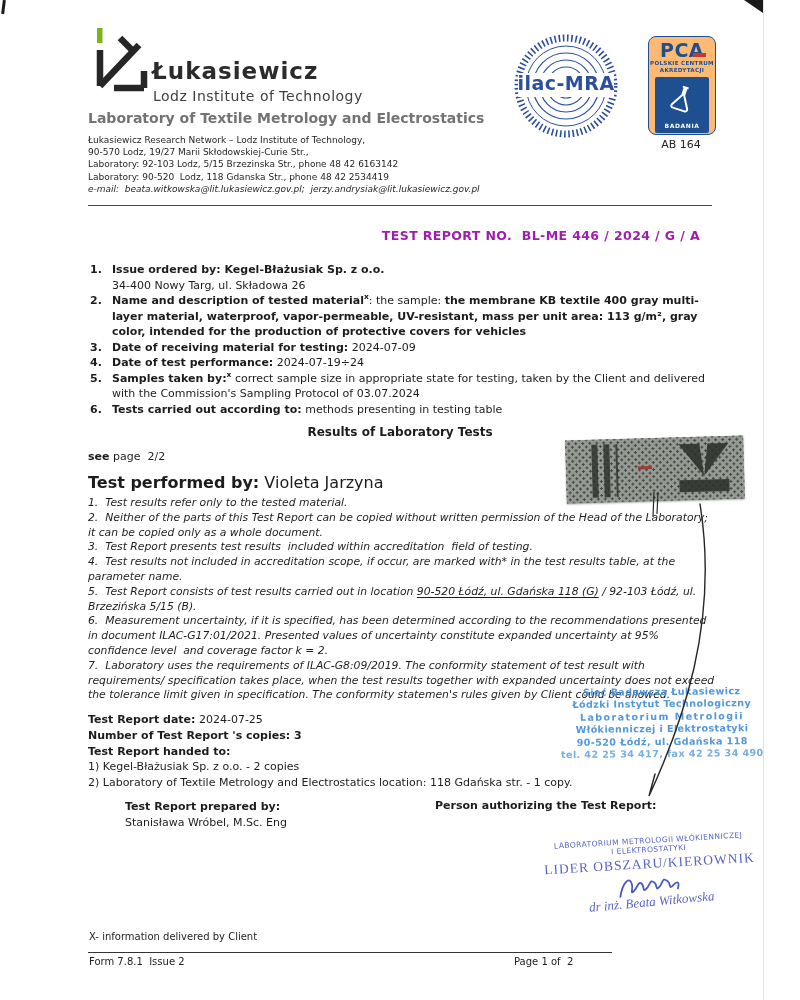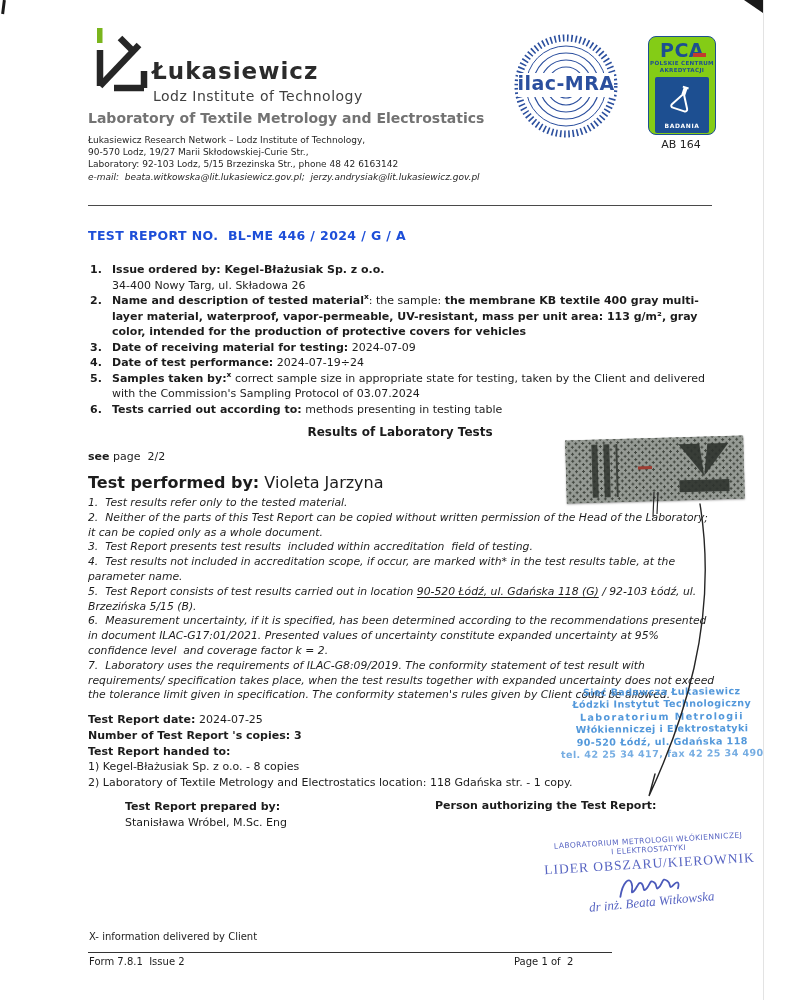--- a/index.html
+++ b/index.html
@@ -16,31 +16,31 @@
   #brand-sub{position:absolute;left:153px;top:88px;font-size:14px;color:#404040;letter-spacing:.5px;}
   #lab-title{position:absolute;left:88px;top:110px;font-size:14px;font-weight:bold;color:#737373;}
   #address{position:absolute;left:88px;top:134px;font-size:9px;line-height:12.2px;color:#1f1f1f;}
   #address .email{font-style:italic;}
   #header-rule{position:absolute;left:88px;top:205px;width:624px;border-top:1.4px solid #4a4a4a;}
 
   
   #ilac-seal{position:absolute;left:512px;top:32px;width:108px;height:108px;}
   #ilac-text{position:absolute;left:512px;top:72px;width:108px;text-align:center;
     font-size:19px;font-weight:bold;color:#2b4f9e;letter-spacing:.5px;}
-  #pca-badge{position:absolute;left:648px;top:36px;width:66px;height:97px;border:1.6px solid #1d4f91;border-radius:8px;background:#84cc16;text-align:center;}
+  #pca-badge{position:absolute;left:648px;top:36px;width:66px;height:97px;border:1.6px solid #1d4f91;border-radius:8px;background:#fdba74;text-align:center;}
   #pca-name{font-size:19px;font-weight:bold;color:#1d4f91;line-height:20px;margin-top:3px;letter-spacing:.5px;position:relative;}
   #pca-red{position:absolute;right:9px;top:16px;width:13px;height:4px;background:#c23b2e;}
   .pca-sub{font-size:5.6px;font-weight:bold;color:#1d4f91;line-height:6.5px;letter-spacing:.3px;}
   #pca-blue-box{margin:4px auto 0;width:54px;height:56px;background:#1d4f91;border-radius:2px;position:relative;}
   #pca-badania{position:absolute;bottom:4px;width:100%;text-align:center;font-size:6px;font-weight:bold;color:#fff;letter-spacing:.6px;}
   #pca-number{position:absolute;left:648px;top:138px;width:66px;text-align:center;font-size:11px;color:#222;}
 
   
-  #report-title{position:absolute;left:88px;top:228px;width:624px;text-align:left;
-    font-size:12.5px;font-weight:bold;letter-spacing:.4px;color:#1d4ed8;}
+  #report-title{position:absolute;left:76px;top:228px;width:624px;text-align:right;
+    font-size:12.5px;font-weight:bold;letter-spacing:.4px;color:#a21caf;}
 
   
   #item-list{position:absolute;left:88px;top:262px;width:626px;font-size:11px;line-height:15.5px;}
   .item{position:relative;padding-left:24px;}
   .item .num{position:absolute;left:2px;top:0;font-weight:bold;}
   .b{font-weight:bold;}
   sup.x{font-size:7.5px;font-weight:bold;vertical-align:super;line-height:0;}
 
   
   #results-heading{position:absolute;left:88px;top:425px;width:624px;text-align:center;font-size:12px;font-weight:bold;}
@@ -116,20 +116,21 @@
   </g>
 </svg>
 <div id="brand">Łukasiewicz</div>
 <div id="brand-sub">Lodz Institute of Technology</div>
 <div id="lab-title">Laboratory of Textile Metrology and Electrostatics</div>
 
 <div id="address">
   <div class="ws">Łukasiewicz Research Network – Lodz Institute of Technology,</div>
   <div class="ws">90-570 Lodz, 19/27 Marii Skłodowskiej-Curie Str.,</div>
   <div class="ws">Laboratory: 92-103 Lodz, 5/15 Brzezinska Str., phone 48 42 6163142</div>
+  <div class="ws">Laboratory: 90-520  Lodz, 118 Gdanska Str., phone 48 42 2534419</div>
   <div class="ws email">e-mail:  beata.witkowska@lit.lukasiewicz.gov.pl;  jerzy.andrysiak@lit.lukasiewicz.gov.pl</div>
 </div>
 <div id="header-rule"></div>
 
 <svg id="ilac-seal" viewBox="0 0 108 108">
   <g fill="none" stroke="#2b4f9e">
     <circle cx="54" cy="54" r="48" stroke-width="7" stroke-dasharray="1.6 2.6"></circle>
     <circle cx="54" cy="54" r="40" stroke-width="1"></circle>
     <circle cx="54" cy="54" r="33" stroke-width="1.2"></circle>
     <circle cx="54" cy="54" r="26" stroke-width="1.2"></circle>
@@ -222,21 +223,21 @@
   <div style="letter-spacing:1.4px;">Laboratorium Metrologii</div>
   <div>Włókienniczej i Elektrostatyki</div>
   <div>90-520 Łódź, ul.  Gdańska 118</div>
   <div style="opacity:.8;">tel. 42 25 34 417, fax 42 25 34 490</div>
 </div>
 
 <div id="meta">
   <div><span class="b">Test Report date:</span><span> 2024-07-25</span></div>
   <div class="b">Number of Test Report 's copies: 3</div>
   <div class="b">Test Report handed to:</div>
-  <div>1) Kegel-Błażusiak Sp. z o.o. - 8 copies</div>
+  <div>1) Kegel-Błażusiak Sp. z o.o. - 2 copies</div>
   <div>2) Laboratory of Textile Metrology and Electrostatics location: 118 Gdańska str. - 1 copy.</div>
 </div>
 
 <div id="prepared">
   <div class="b">Test Report prepared by:</div>
   <div>Stanisława Wróbel, M.Sc. Eng</div>
 </div>
 <div id="authorizing">Person authorizing the Test Report:</div>
 
 <div id="authority-stamp">

